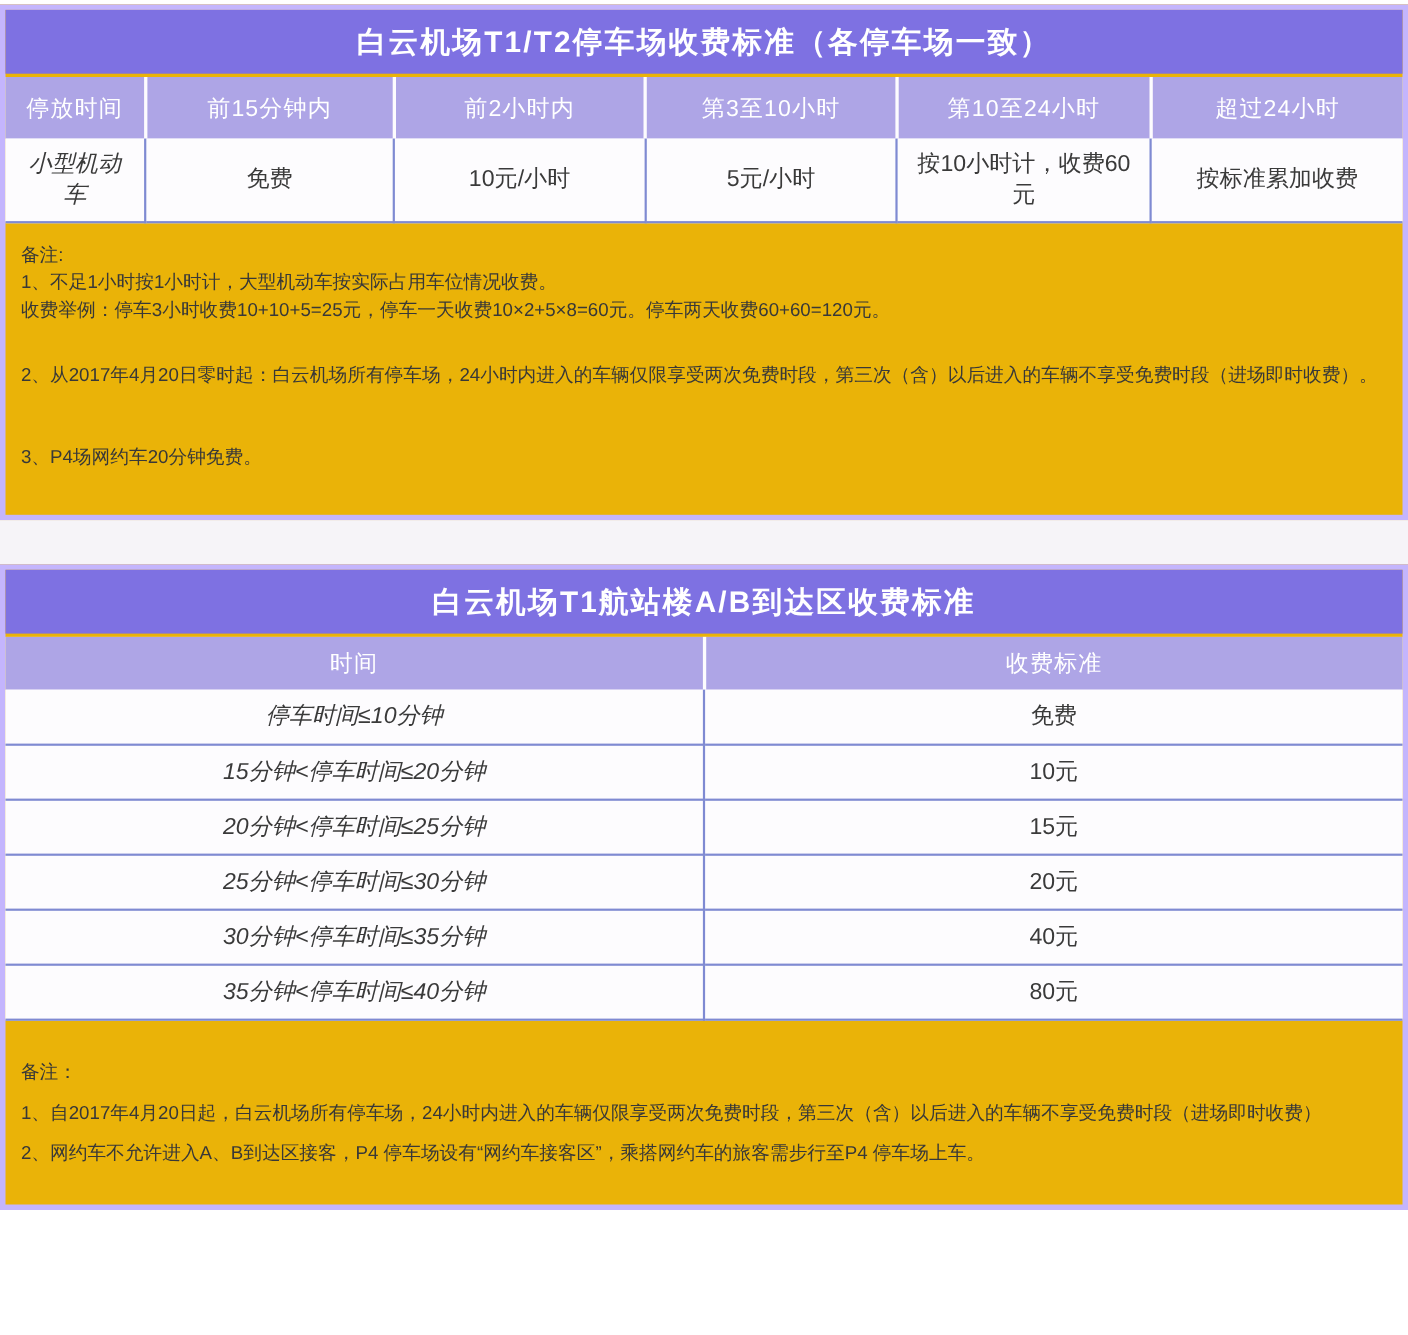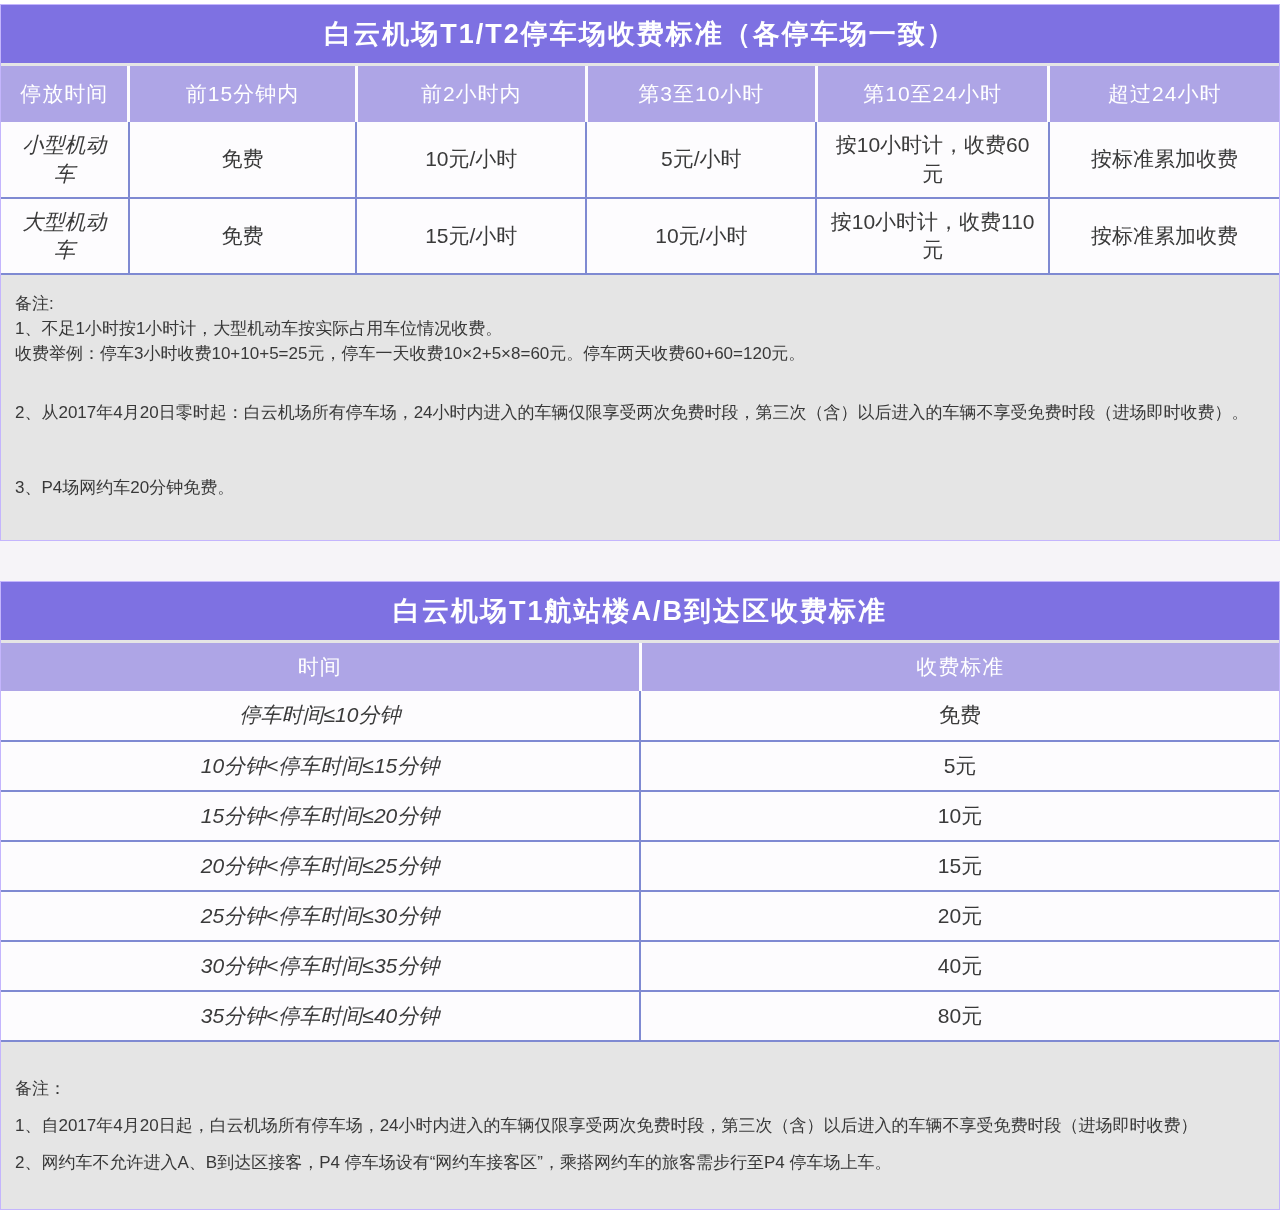--- a/index.html
+++ b/index.html
@@ -4,22 +4,22 @@
 <style>
   * { box-sizing: border-box; }
   html, body { margin: 0; padding: 0; background: #ffffff; }
   .page {
     width: 1280px; height: 1214px; overflow: hidden;
     background: #ffffff; padding-top: 4px;
     font-family: "Liberation Sans", "DejaVu Sans", sans-serif;
     color: #3a3a3a;
   }
   .panel {
-    background: #e5e5e5;
-    border: 1px solid #c4b5fd;
+    background: #eab308;
+    border: 5px solid #c4b5fd;
   }
   .title-bar {
     height: 58px; background: #7e71e2; color: #ffffff;
     display: flex; align-items: center; justify-content: center;
     font-size: 27px; font-weight: bold; letter-spacing: 2px;
     margin-bottom: 3px;
   }
   table.fee-table {
     width: 100%; border-collapse: collapse; table-layout: fixed;
     background: #fdfcfe;
@@ -80,28 +80,20 @@
       </thead>
       <tbody>
         <tr>
           <td class="col-type">小型机动车</td>
           <td>免费</td>
           <td>10元/小时</td>
           <td>5元/小时</td>
           <td>按10小时计，收费60元</td>
           <td>按标准累加收费</td>
         </tr>
-        <tr>
-          <td class="col-type">大型机动车</td>
-          <td>免费</td>
-          <td>15元/小时</td>
-          <td>10元/小时</td>
-          <td>按10小时计，收费110元</td>
-          <td>按标准累加收费</td>
-        </tr>
       </tbody>
     </table>
     <div class="notes notes-1">
       <p class="tight">备注:</p>
       <p class="tight">1、不足1小时按1小时计，大型机动车按实际占用车位情况收费。</p>
       <p class="tight">收费举例：停车3小时收费10+10+5=25元，停车一天收费10×2+5×8=60元。停车两天收费60+60=120元。</p>
       <p class="spaced">2、从2017年4月20日零时起：白云机场所有停车场，24小时内进入的车辆仅限享受两次免费时段，第三次（含）以后进入的车辆不享受免费时段（进场即时收费）。</p>
       <p class="last">3、P4场网约车20分钟免费。</p>
     </div>
   </section>
@@ -118,24 +110,20 @@
       <thead>
         <tr>
           <th>时间</th>
           <th>收费标准</th>
         </tr>
       </thead>
       <tbody>
         <tr>
           <td>停车时间≤10分钟</td>
           <td>免费</td>
-        </tr>
-        <tr>
-          <td>10分钟&lt;停车时间≤15分钟</td>
-          <td>5元</td>
         </tr>
         <tr>
           <td>15分钟&lt;停车时间≤20分钟</td>
           <td>10元</td>
         </tr>
         <tr>
           <td>20分钟&lt;停车时间≤25分钟</td>
           <td>15元</td>
         </tr>
         <tr>

